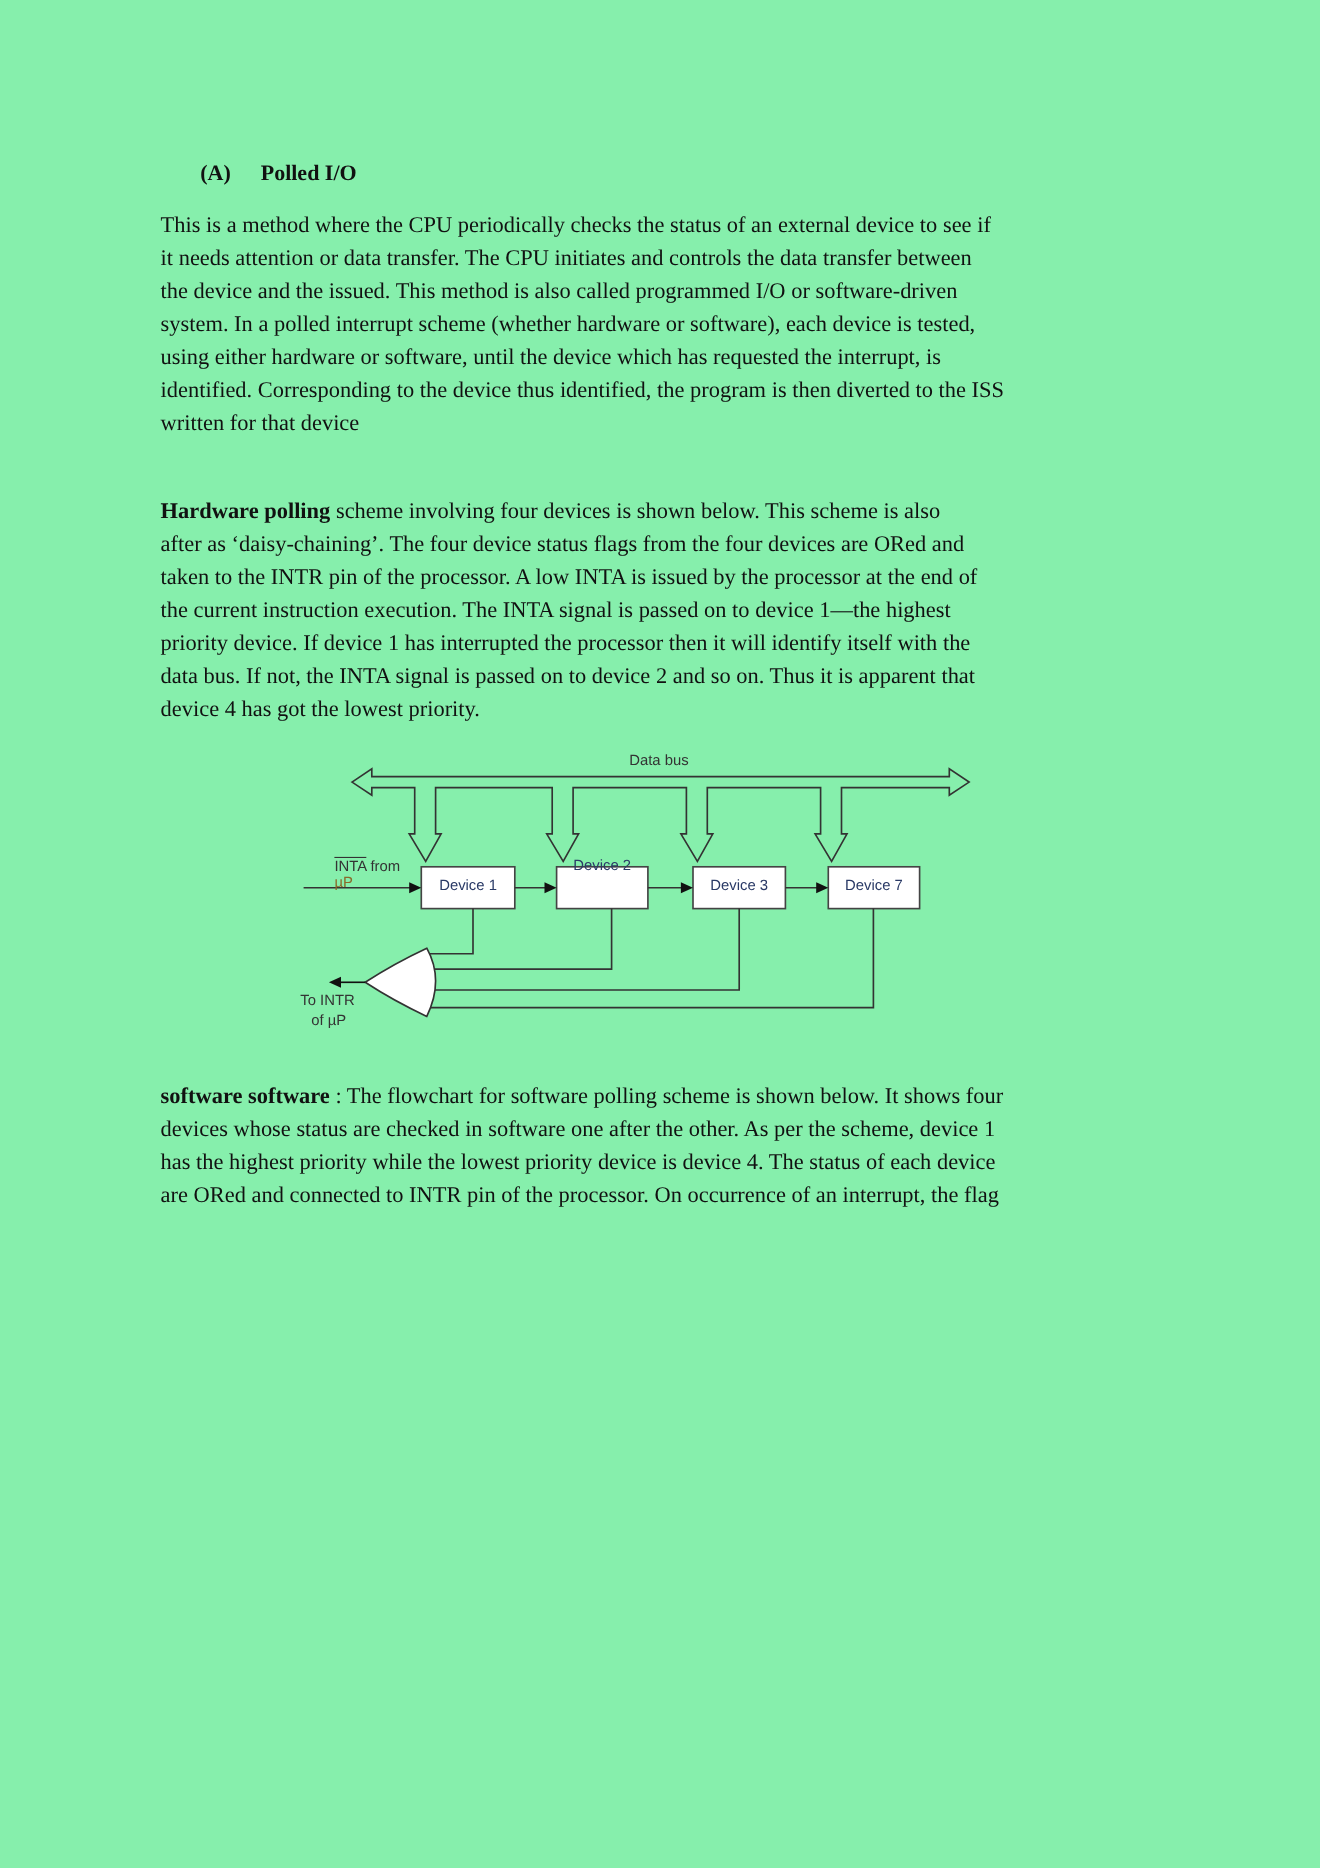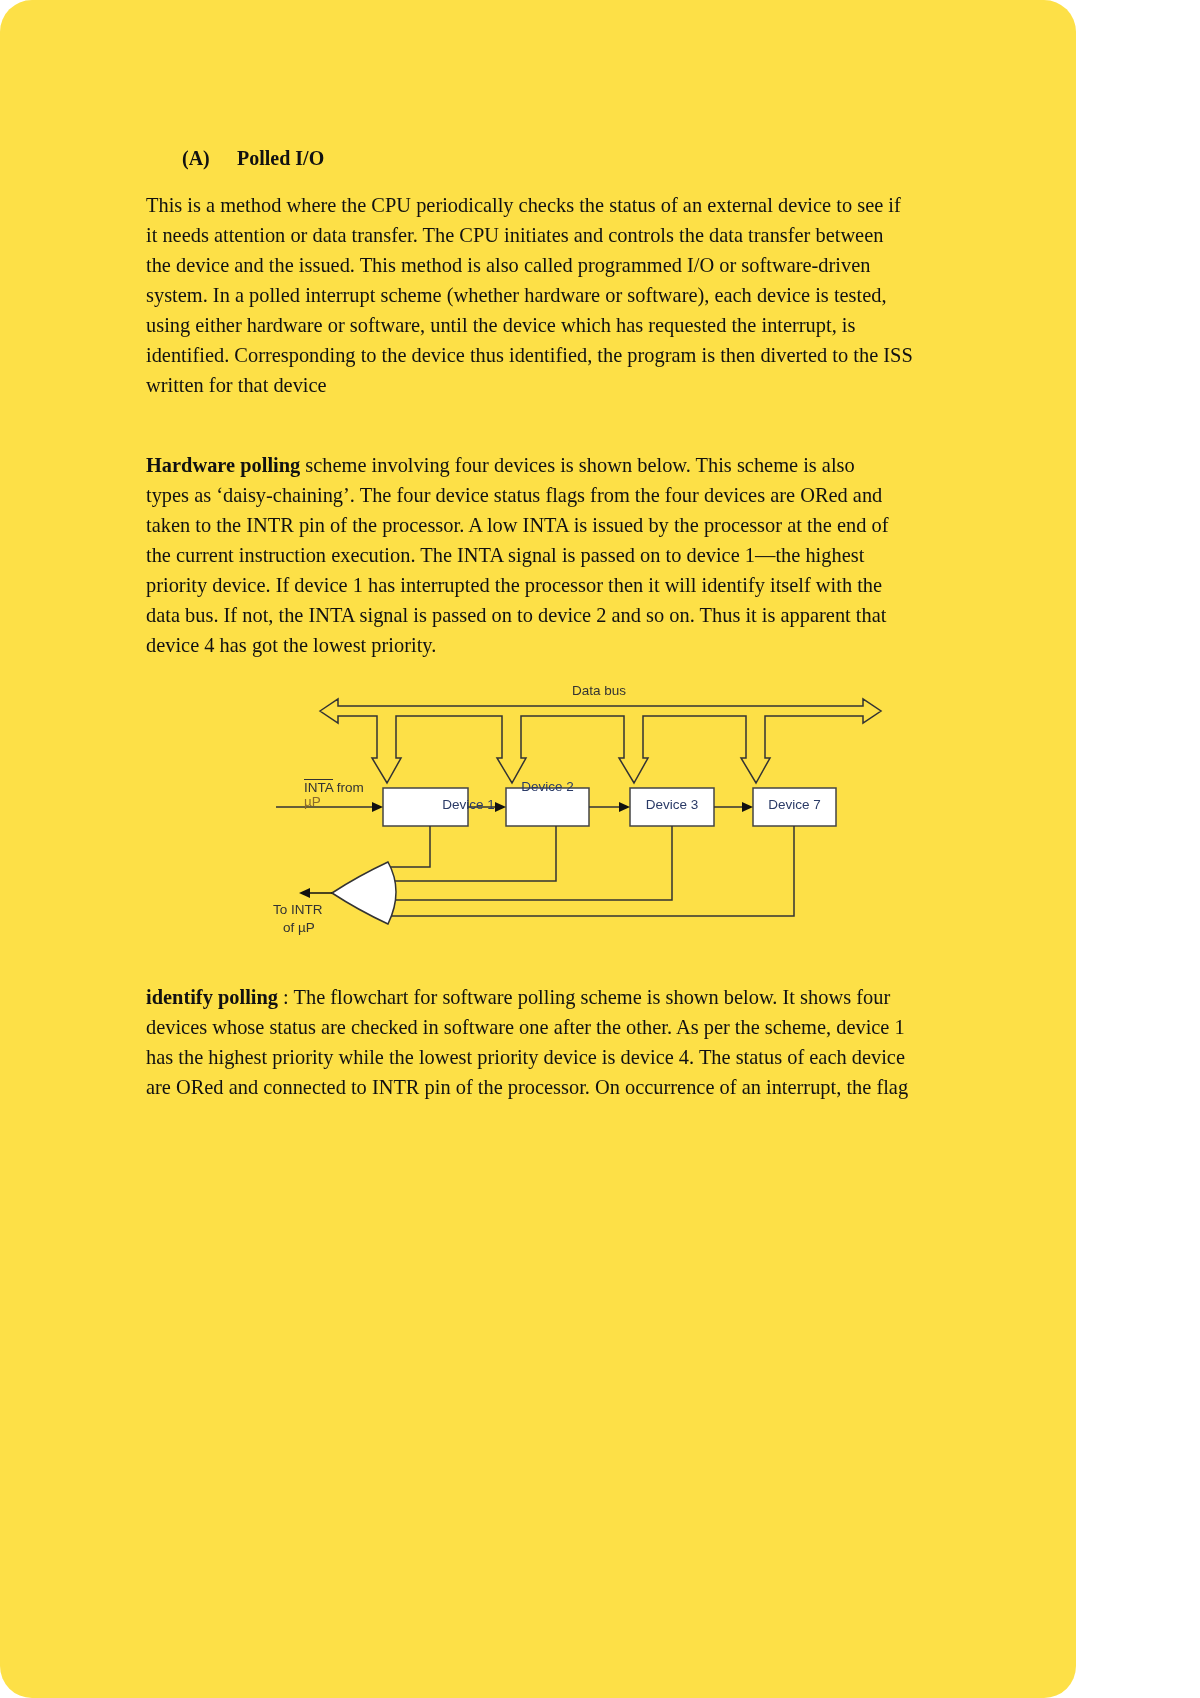--- a/index.html
+++ b/index.html
@@ -1,18 +1,18 @@
 <!DOCTYPE html>
 <html><head>
 <meta charset="utf-8">
 <style>
   html, body { margin: 0; padding: 0; background: #ffffff; }
   body { width: 1200px; height: 1698px; position: relative; overflow: hidden;
          font-family: "Liberation Serif", "DejaVu Serif", serif; color: #111; }
-  .page { position: absolute; left: 0; top: 0; width: 1076px; height: 1698px; background: #fde047; border-radius: 32px; }
+  .page { position: absolute; left: 0; top: 0; width: 1200px; height: 1698px; background: #86efac; }
   .heading { position: absolute; left: 182px; top: 147px; font-size: 20px; font-weight: bold; white-space: nowrap; }
   .heading .num { display: inline-block; width: 55px; }
   .para { position: absolute; left: 146px; width: 930px; font-size: 20.4px; line-height: 30px; margin: 0; }
   .para .line { display: block; white-space: nowrap; }
   .p1 { top: 190px; }
   .p2 { top: 450px; }
   .p3 { top: 982px; }
   b { font-weight: bold; }
   .diagram { position: absolute; left: 260px; top: 670px; width: 660px; height: 260px; }
   .diagram svg { position: absolute; left: 0; top: 0; }
@@ -34,21 +34,21 @@
     <span class="line">it needs attention or data transfer. The CPU initiates and controls the data transfer between</span>
     <span class="line">the device and the issued. This method is also called programmed I/O or software-driven</span>
     <span class="line">system. In a polled interrupt scheme (whether hardware or software), each device is tested,</span>
     <span class="line">using either hardware or software, until the device which has requested the interrupt, is</span>
     <span class="line">identified. Corresponding to the device thus identified, the program is then diverted to the ISS</span>
     <span class="line">written for that device</span>
   </p>
 
   <p class="para p2">
     <span class="line"><b>Hardware polling</b><span> scheme involving four devices is shown below. This scheme is also</span></span>
-    <span class="line">types as ‘daisy-chaining’. The four device status flags from the four devices are ORed and</span>
+    <span class="line">after as ‘daisy-chaining’. The four device status flags from the four devices are ORed and</span>
     <span class="line">taken to the INTR pin of the processor. A low INTA is issued by the processor at the end of</span>
     <span class="line">the current instruction execution. The INTA signal is passed on to device 1—the highest</span>
     <span class="line">priority device. If device 1 has interrupted the processor then it will identify itself with the</span>
     <span class="line">data bus. If not, the INTA signal is passed on to device 2 and so on. Thus it is apparent that</span>
     <span class="line">device 4 has got the lowest priority.</span>
   </p>
 
   <div class="diagram">
     <svg width="660" height="260" viewBox="0 0 660 260">
       <g fill="none" stroke="#333" stroke-width="1.5" stroke-linejoin="miter">
@@ -90,32 +90,32 @@
       <path d="M 128 192 Q 144 221 128 254 Q 98 240 72 223 Q 98 206 128 192 Z" fill="#fff" stroke="#333" stroke-width="1.5"></path>
 
       <g stroke="#111" stroke-width="1.5" fill="#111">
         <line x1="72" y1="223" x2="48" y2="223"></line>
         <polygon points="39,223 50,218 50,228" stroke="none"></polygon>
       </g>
     </svg>
 
     <div class="dlabel" style="left: 312px; top: 13px; color:#333;">Data bus</div>
 
-    <div class="devlabel" style="left: 123px; top: 127px; width: 85px; padding-left: 43px;">Device 1</div>
+    <div class="devlabel" style="left: 123px; top: 127px; width: 85px;">Device 1</div>
     <div class="devlabel" style="left: 246px; top: 109px; width: 83px;">Device 2</div>
     <div class="devlabel" style="left: 370px; top: 127px; width: 84px;">Device 3</div>
     <div class="devlabel" style="left: 493px; top: 127px; width: 83px;">Device 7</div>
 
     <div class="dlabel" style="left: 44px; top: 110px;"><span class="overbar">INTA</span><span> from</span></div>
     <div class="dlabel" style="left: 44px; top: 124px; color:#8a6a2a;">µP</div>
 
     <div class="dlabel" style="left: 13px; top: 232px;">To INTR</div>
     <div class="dlabel" style="left: 23px; top: 250px;">of µP</div>
   </div>
 
   <p class="para p3">
-    <span class="line"><b>identify polling</b><span> : The flowchart for software polling scheme is shown below. It shows four</span></span>
+    <span class="line"><b>software software</b><span> : The flowchart for software polling scheme is shown below. It shows four</span></span>
     <span class="line">devices whose status are checked in software one after the other. As per the scheme, device 1</span>
     <span class="line">has the highest priority while the lowest priority device is device 4. The status of each device</span>
     <span class="line">are ORed and connected to INTR pin of the processor. On occurrence of an interrupt, the flag</span>
   </p>
 
 </div>
 
 </body></html>

